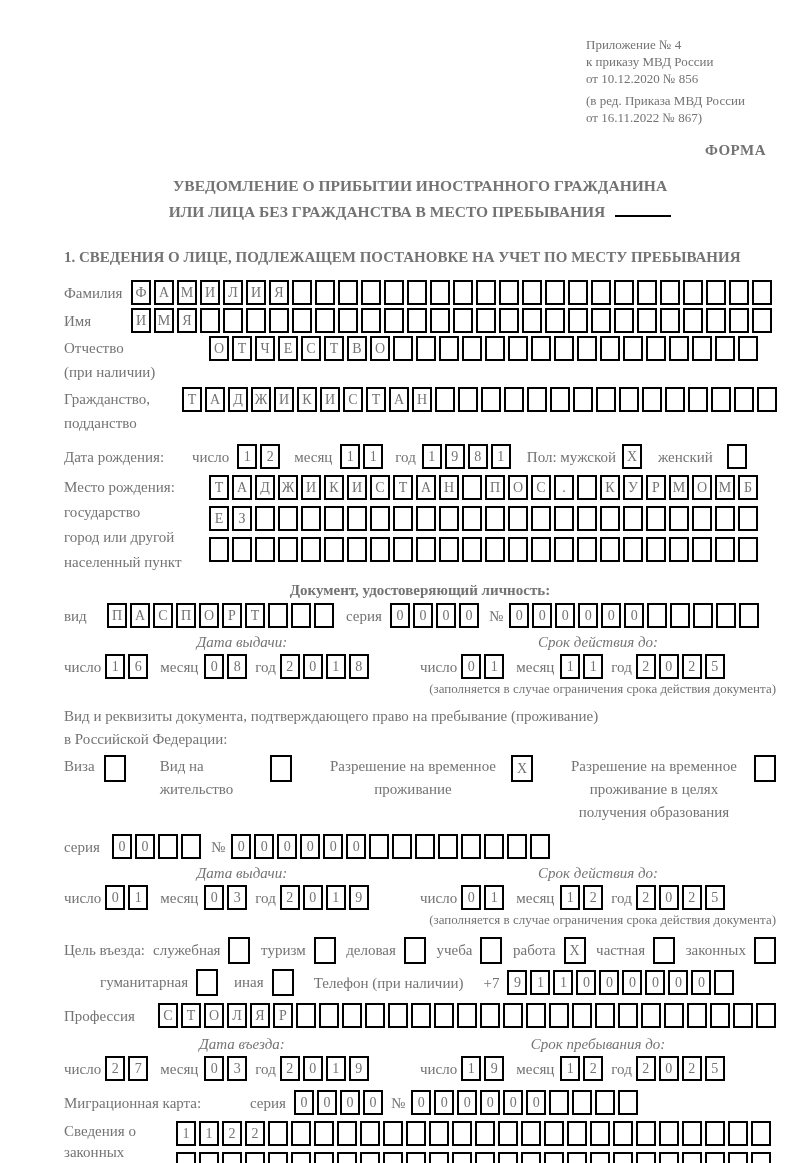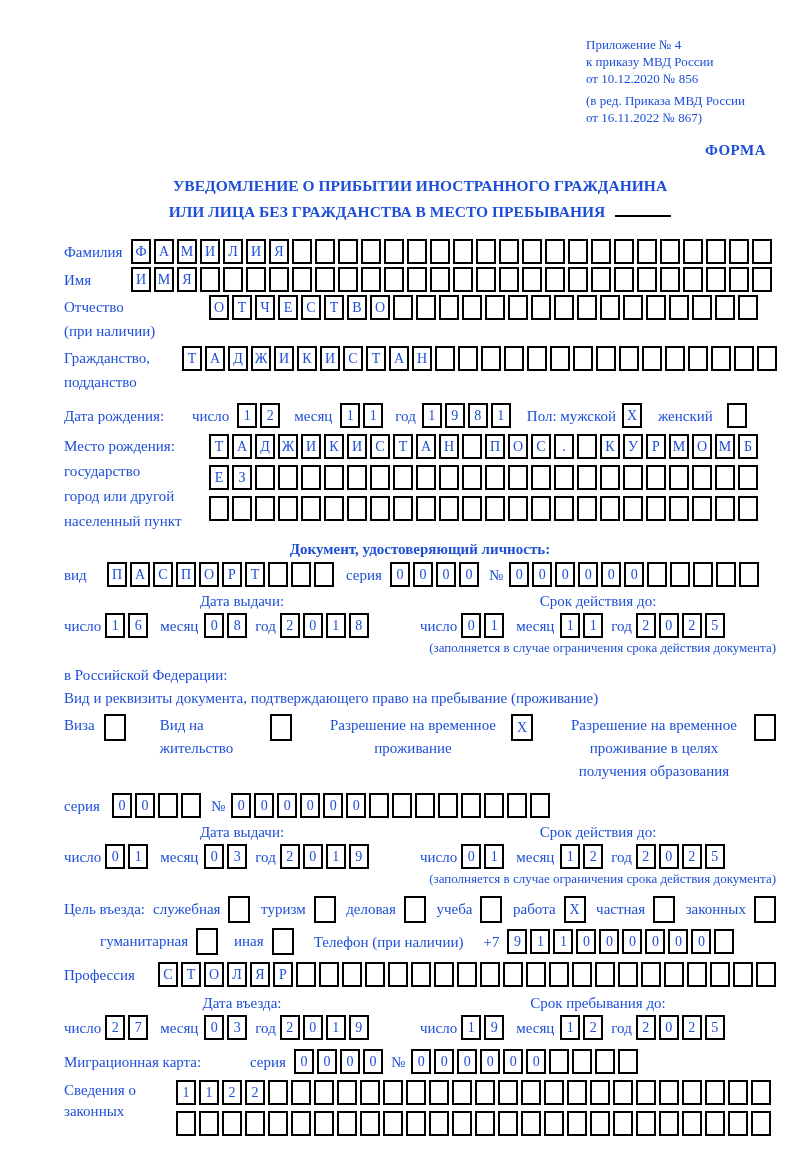--- a/index.html
+++ b/index.html
@@ -1,17 +1,17 @@
 <!DOCTYPE html>
 <html><head>
 <meta charset="utf-8">
 <style>
   html,body{margin:0;padding:0;background:#888;}
   .page{
-    width:800px;height:1163px;background:#ffffff;color:#1d4ed8;
+    width:800px;height:1163px;background:#ffffff;color:#737373;
     font-family:"Liberation Serif","DejaVu Serif",serif;font-size:15px;
     box-sizing:border-box;padding:36px 24px 10px 64px;position:relative;overflow:hidden;
   }
   
   .hdr{width:190px;margin-left:auto;font-size:13px;line-height:17px;}
   .hdr .grp2{margin-top:5px;}
   .form-label{text-align:right;font-weight:bold;margin-top:16px;padding-right:10px;font-size:15px;letter-spacing:.5px;}
   
   .title{margin-top:14px;text-align:center;font-weight:bold;font-size:15.5px;line-height:26px;}
   .blank-line{display:inline-block;width:56px;border-bottom:2px solid #000;height:13px;margin-left:10px;}
@@ -44,21 +44,21 @@
   .blk .lblcol span{display:block;line-height:25px;}
   .blk .cellcol{display:flex;flex-direction:column;gap:6px;}
   .bp .lblcol{width:145px;}
   .reps .lblcol{width:112px;}
   .reps .lblcol span{line-height:21px;}
   
   .doc-heading{text-align:center;font-weight:bold;margin-top:7px;font-size:15px;}
   
   .dsec{display:flex;margin-top:6px;}
   .dcol{width:356px;flex:0 0 auto;}
-  .dhead{text-align:center;margin-bottom:3px;}
+  .dhead{text-align:center;margin-bottom:3px;font-style:italic;}
   .drow{display:flex;align-items:center;}
   .note{font-size:13px;text-align:right;margin-top:2px;}
   
   .stay-par{margin-top:8px;line-height:23px;}
   .opt-row{display:flex;align-items:flex-start;margin-top:4px;gap:16px;}
   .opt{display:flex;align-items:flex-start;}
   .opt .olbl{line-height:23px;}
   .opt .olbl.c{text-align:center;}
   .opt .cells{margin-left:9px;margin-top:0;}
   .w-opt3{width:178px;}
@@ -82,20 +82,21 @@
       <div>от 16.11.2022 № 867)</div>
     </div>
   </div>
   <div class="form-label">ФОРМА</div>
 
   <div class="title">
     <div>УВЕДОМЛЕНИЕ О ПРИБЫТИИ ИНОСТРАННОГО ГРАЖДАНИНА</div>
     <div><span>ИЛИ ЛИЦА БЕЗ ГРАЖДАНСТВА В МЕСТО ПРЕБЫВАНИЯ</span><span class="blank-line"></span></div>
   </div>
 
+  <div class="sec-heading">1. СВЕДЕНИЯ О ЛИЦЕ, ПОДЛЕЖАЩЕМ ПОСТАНОВКЕ НА УЧЕТ ПО МЕСТУ ПРЕБЫВАНИЯ</div>
 
   <div class="frow" style="margin-top:14px;">
     <span class="lbl w-surname">Фамилия</span>
     <span class="cells">
         <span class="cell">Ф</span>
         <span class="cell">А</span>
         <span class="cell">М</span>
         <span class="cell">И</span>
         <span class="cell">Л</span>
         <span class="cell">И</span>
@@ -423,22 +424,22 @@
             <span class="cell">0</span>
             <span class="cell">2</span>
             <span class="cell">5</span>
           </span>
       </div>
     </div>
   </div>
   <div class="note">(заполняется в случае ограничения срока действия документа)</div>
 
   <div class="stay-par">
+    <div>Вид и реквизиты документа, подтверждающего право на пребывание (проживание)</div>
     <div>в Российской Федерации:</div>
-    <div>Вид и реквизиты документа, подтверждающего право на пребывание (проживание)</div>
   </div>
   <div class="opt-row">
     <span class="opt">
       <span class="olbl">Виза</span>
       <span class="cells big">
           <span class="cell"></span>
         </span>
     </span>
     <span class="opt ml18">
       <span class="olbl">Вид на жительство</span>

